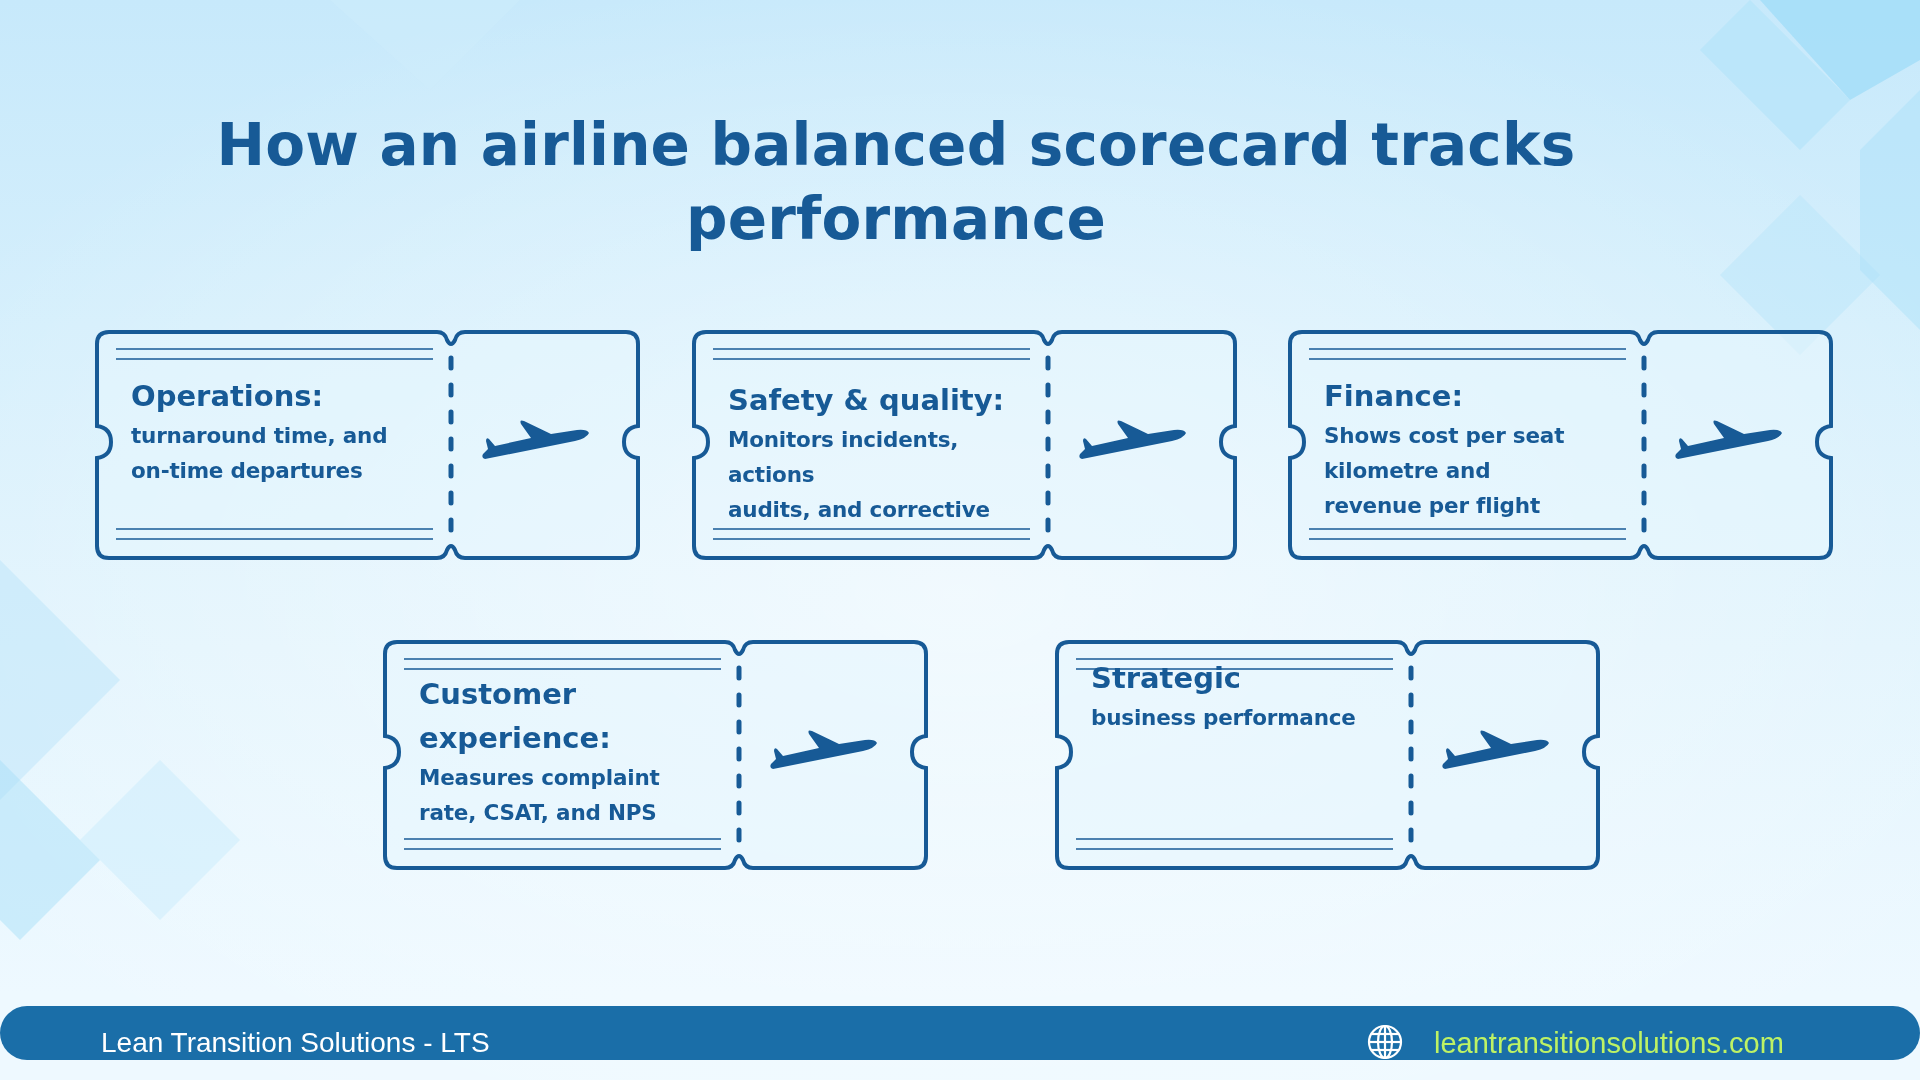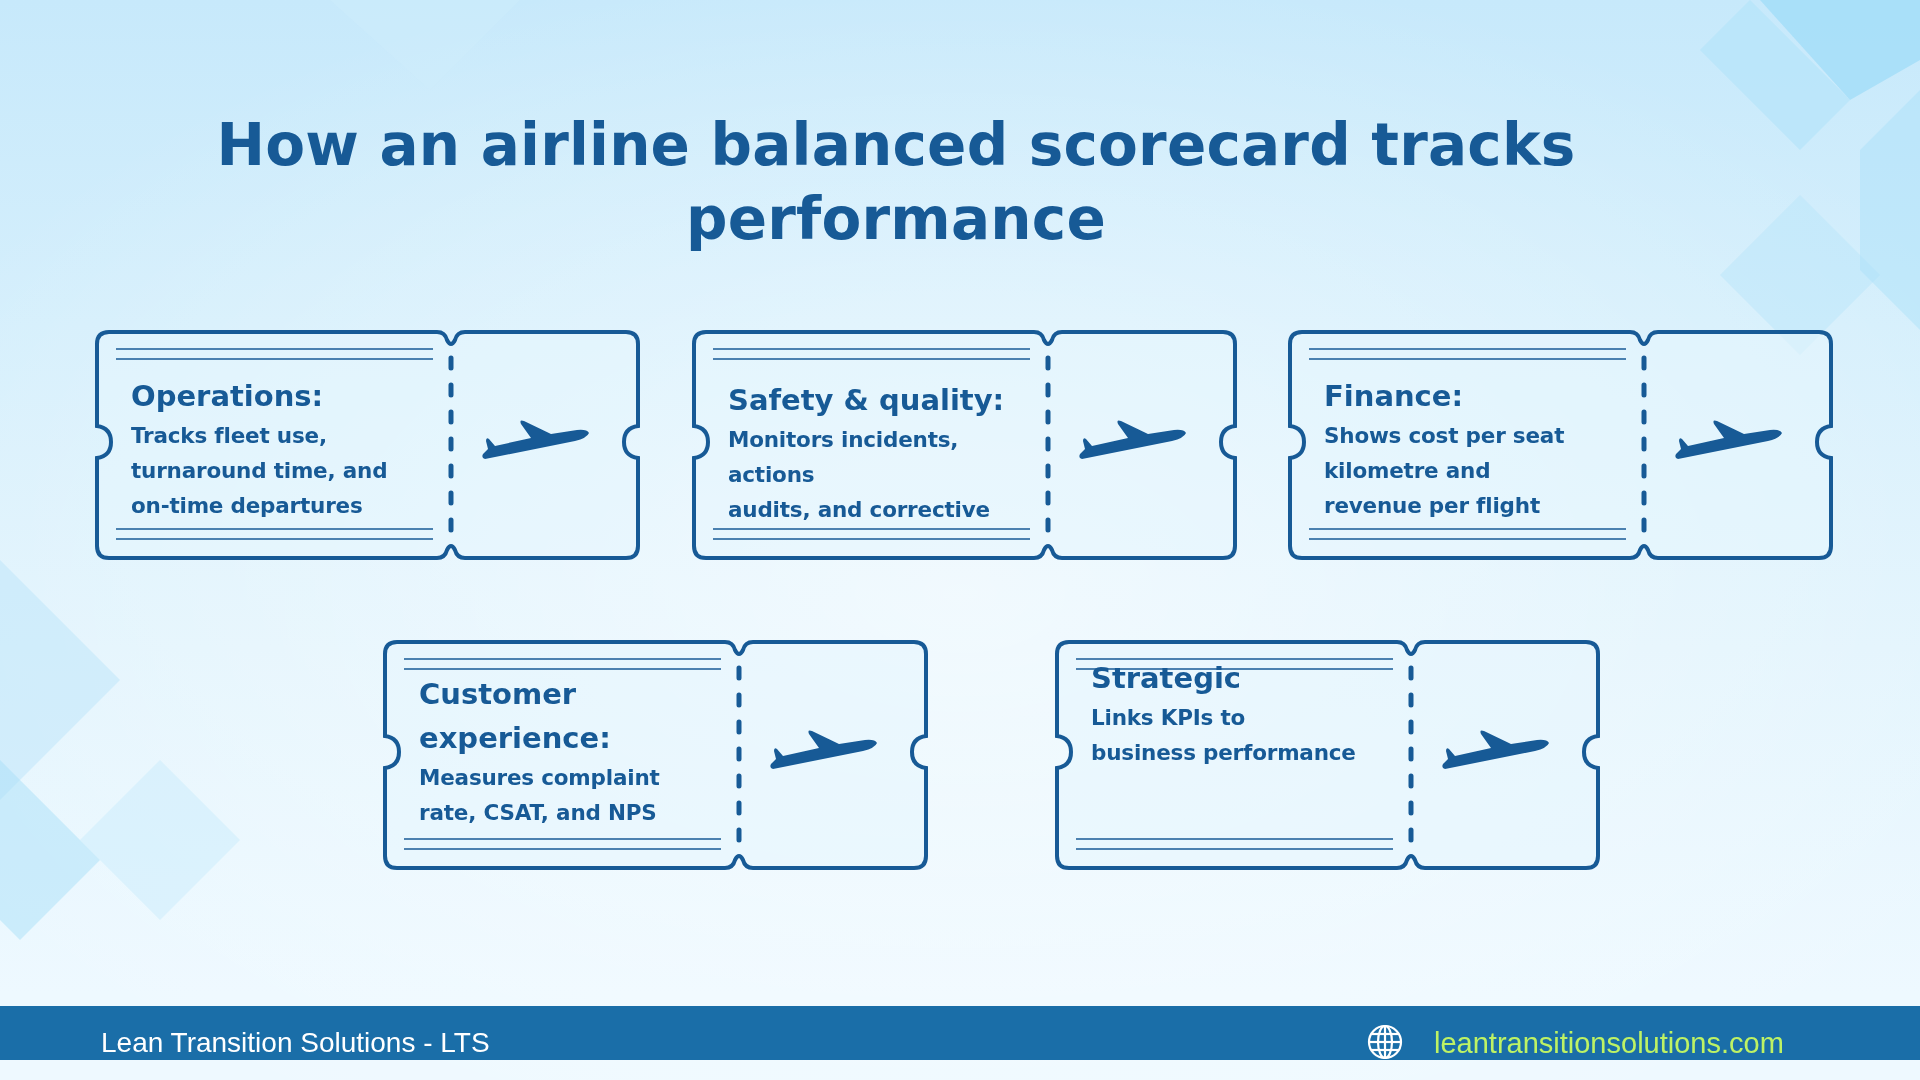--- a/index.html
+++ b/index.html
@@ -20,20 +20,21 @@
   .ticket .txt {
     position:absolute; left:36px; width:305px; color:#175a96;
     font-family:"DejaVu Sans", sans-serif; font-weight:bold;
   }
   .ticket .heading { font-size:29px; line-height:44px; display:block; }
   .ticket .body { font-size:21.5px; line-height:35px; display:block; letter-spacing:-0.2px; }
   .ticket .plane { position:absolute; left:384px; top:88px; width:112px; height:45px; }
   .footer {
     position:absolute; left:0; top:1006px; width:1920px; height:54px;
     background:#1a6ea8;
+    border-radius:28px;
   }
   .footer .org {
     position:absolute; left:101px; top:20px; color:#ffffff;
     font-family:"Liberation Sans", sans-serif; font-size:28px; line-height:34px;
   }
   .footer .globe { position:absolute; left:1366px; top:17px; width:38px; height:38px; }
   .footer .url {
     position:absolute; left:1434px; top:20px; color:#bef264;
     font-family:"Liberation Sans", sans-serif; font-size:29px; line-height:34px;
   }
@@ -65,21 +66,20 @@
   <svg class="shape" width="545" height="230" viewBox="0 0 545 230">
     <path d="M14,2 H342 Q350,2 352,10 Q356,18 360,10 Q362,2 370,2 H531 Q543,2 543,14 V96 Q529,98 529,112 Q529,126 543,128 V216 Q543,228 531,228 H370 Q362,228 360,220 Q356,212 352,220 Q350,228 342,228 H14 Q2,228 2,216 V128 Q16,126 16,112 Q16,98 2,96 V14 Q2,2 14,2 Z" fill="#e6f5fd" fill-opacity="0.55" stroke="#175a96" stroke-width="4"></path>
     <line x1="21" y1="19" x2="338" y2="19" stroke="#175a96" stroke-width="1.6"></line>
     <line x1="21" y1="29" x2="338" y2="29" stroke="#175a96" stroke-width="1.6"></line>
     <line x1="21" y1="199" x2="338" y2="199" stroke="#175a96" stroke-width="1.6"></line>
     <line x1="21" y1="209" x2="338" y2="209" stroke="#175a96" stroke-width="1.6"></line>
     <line x1="356" y1="28" x2="356" y2="206" stroke="#175a96" stroke-width="5" stroke-linecap="round" stroke-dasharray="10,17"></line>
   </svg>
   <div class="txt" style="top:44px;">
     <span class="heading">Operations:</span>
-    <span class="body">Tracks fleet use,</span>
     <span class="body">turnaround time, and</span>
     <span class="body">on-time departures</span>
   </div>
   <svg class="plane" viewBox="0 0 112 45">
     <path d="M4,36 Q2,40 6,41 L96,23 Q108,20 110,15 Q108,11 98,12 L72,16 L45,3 Q40,1 42,6 L52,20 L16,28 L10,21 Q7,19 7,23 L9,31 Z" fill="#175a96"></path>
   </svg>
 </div>
 
 <div class="ticket" style="left:692px; top:330px;">
   <svg class="shape" width="545" height="230" viewBox="0 0 545 230">
@@ -145,21 +145,20 @@
   <svg class="shape" width="545" height="230" viewBox="0 0 545 230">
     <path d="M14,2 H342 Q350,2 352,10 Q356,18 360,10 Q362,2 370,2 H531 Q543,2 543,14 V96 Q529,98 529,112 Q529,126 543,128 V216 Q543,228 531,228 H370 Q362,228 360,220 Q356,212 352,220 Q350,228 342,228 H14 Q2,228 2,216 V128 Q16,126 16,112 Q16,98 2,96 V14 Q2,2 14,2 Z" fill="#e6f5fd" fill-opacity="0.55" stroke="#175a96" stroke-width="4"></path>
     <line x1="21" y1="19" x2="338" y2="19" stroke="#175a96" stroke-width="1.6"></line>
     <line x1="21" y1="29" x2="338" y2="29" stroke="#175a96" stroke-width="1.6"></line>
     <line x1="21" y1="199" x2="338" y2="199" stroke="#175a96" stroke-width="1.6"></line>
     <line x1="21" y1="209" x2="338" y2="209" stroke="#175a96" stroke-width="1.6"></line>
     <line x1="356" y1="28" x2="356" y2="206" stroke="#175a96" stroke-width="5" stroke-linecap="round" stroke-dasharray="10,17"></line>
   </svg>
   <div class="txt" style="top:16px;">
     <span class="heading">Strategic</span>
-    <span class="body">Links KPIs to</span>
     <span class="body">business performance</span>
   </div>
   <svg class="plane" viewBox="0 0 112 45">
     <path d="M4,36 Q2,40 6,41 L96,23 Q108,20 110,15 Q108,11 98,12 L72,16 L45,3 Q40,1 42,6 L52,20 L16,28 L10,21 Q7,19 7,23 L9,31 Z" fill="#175a96"></path>
   </svg>
 </div>
 
 <div class="footer">
   <span class="org">Lean Transition Solutions - LTS</span>
   <svg class="globe" viewBox="0 0 38 38">

